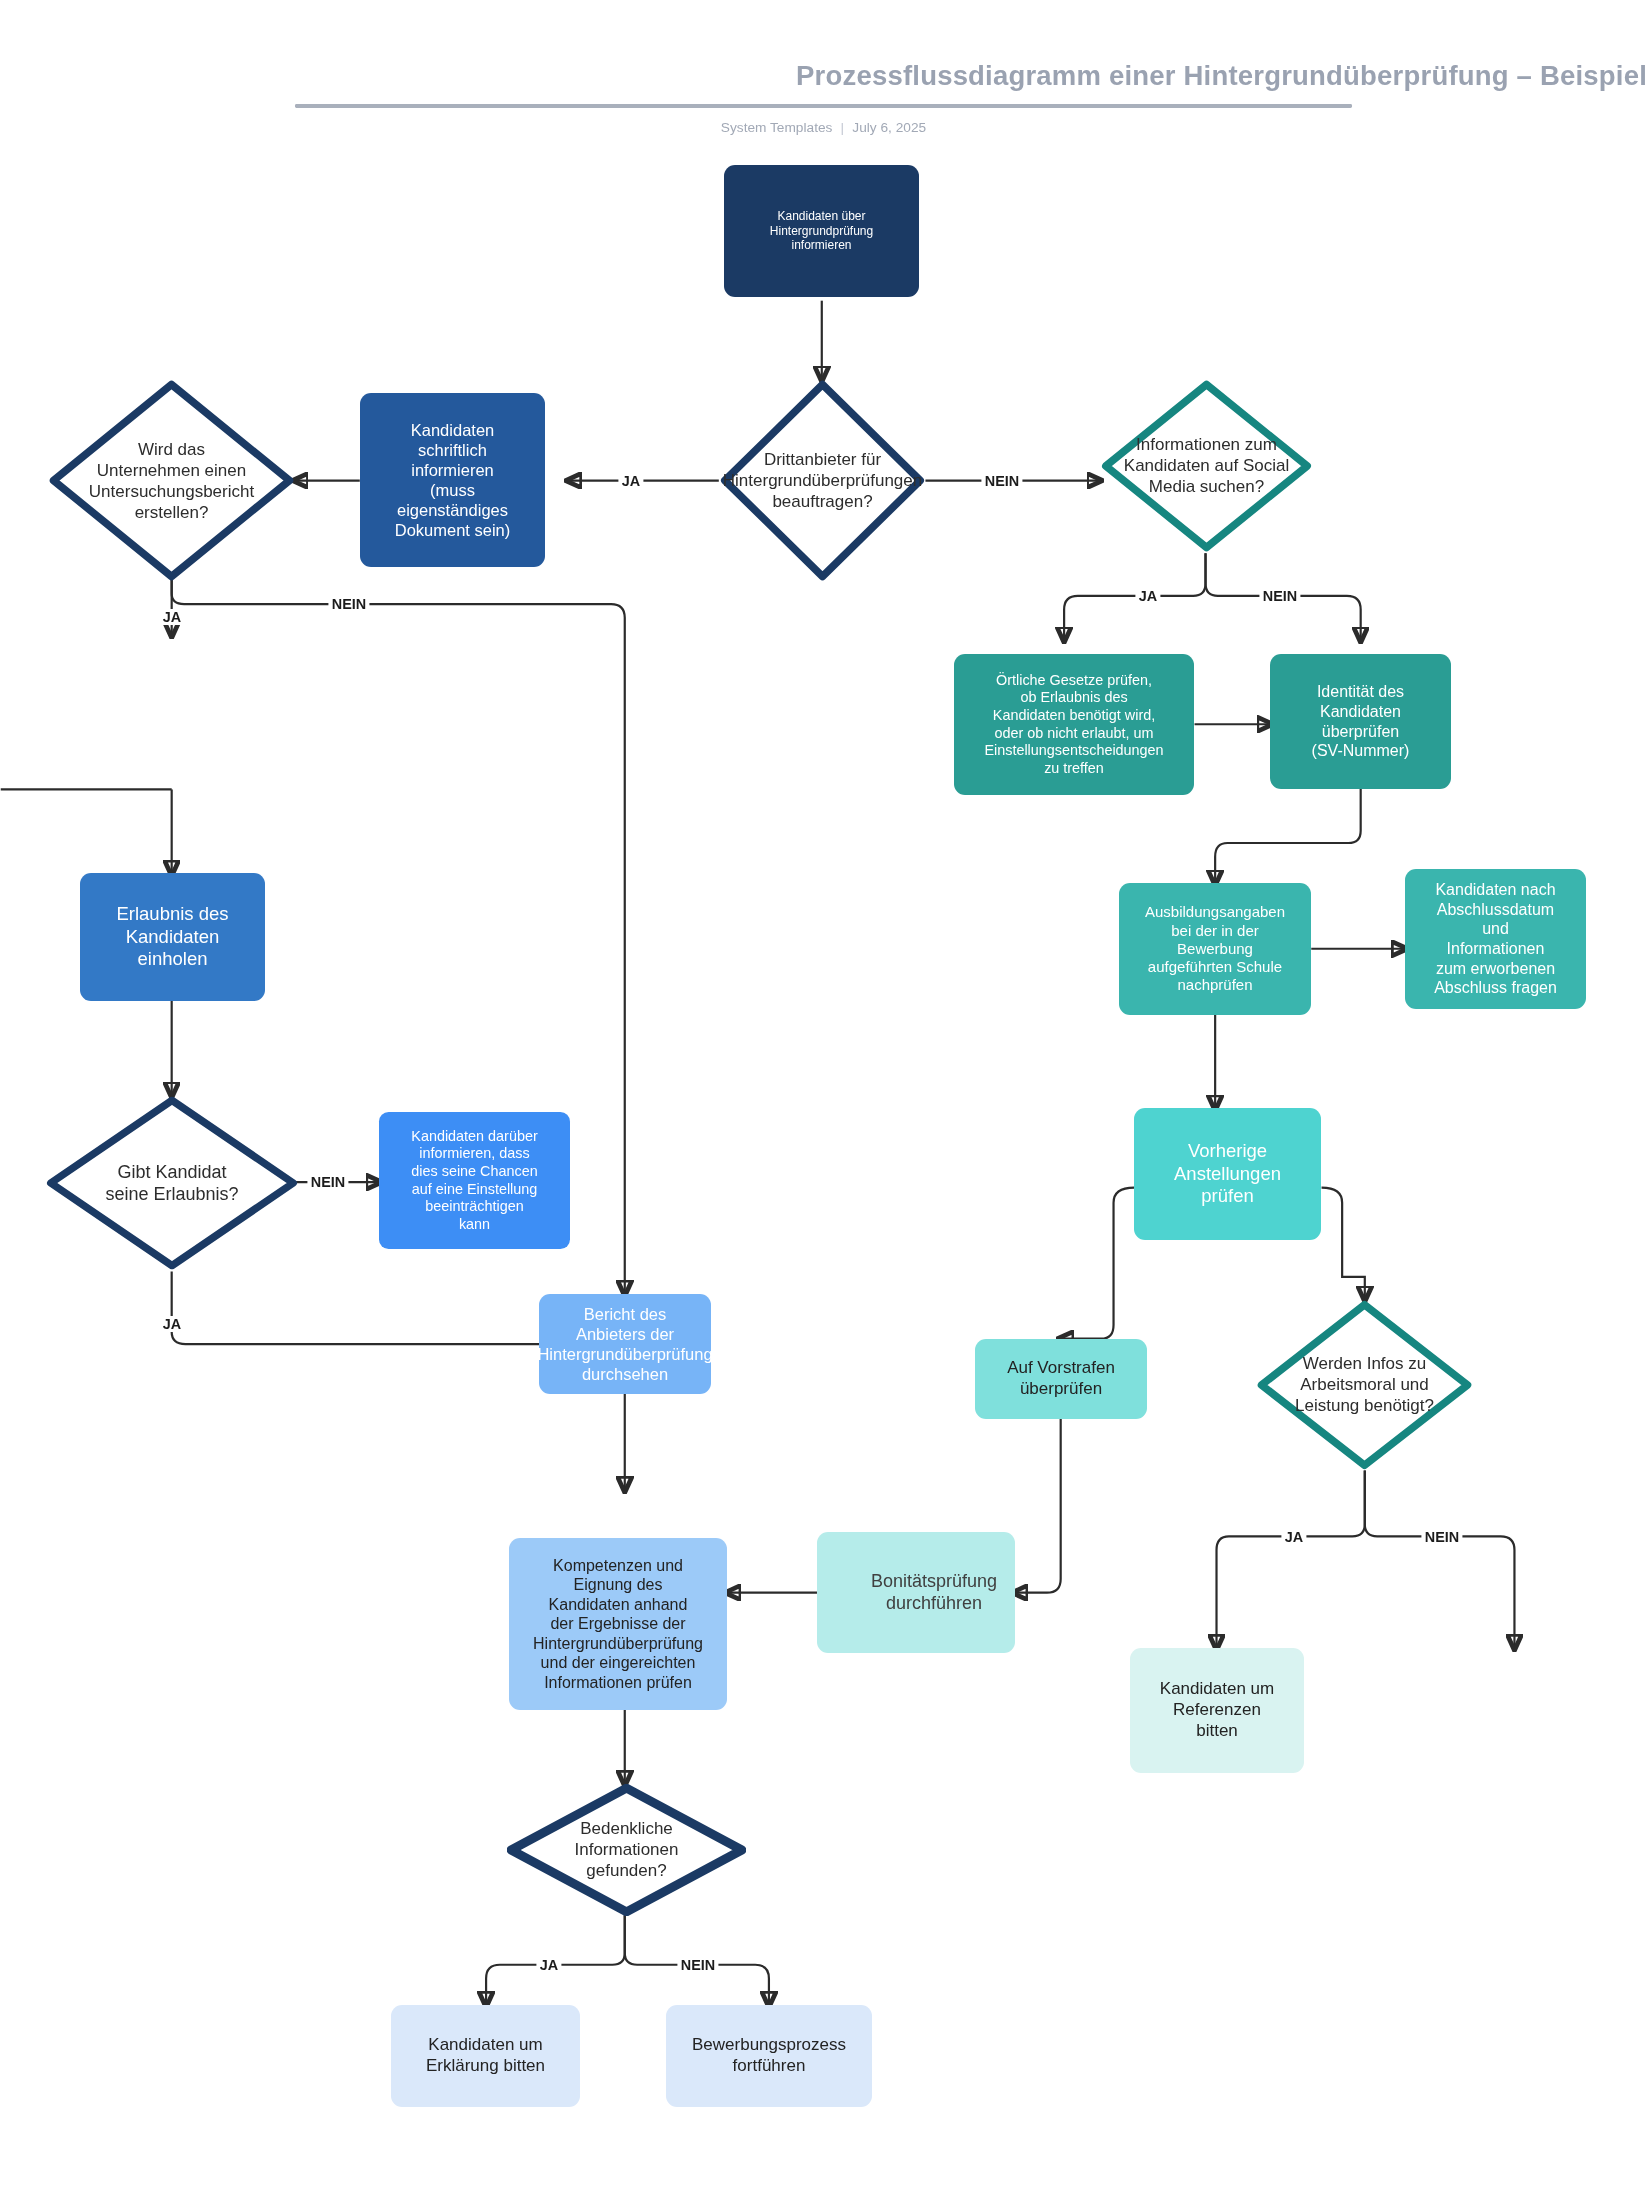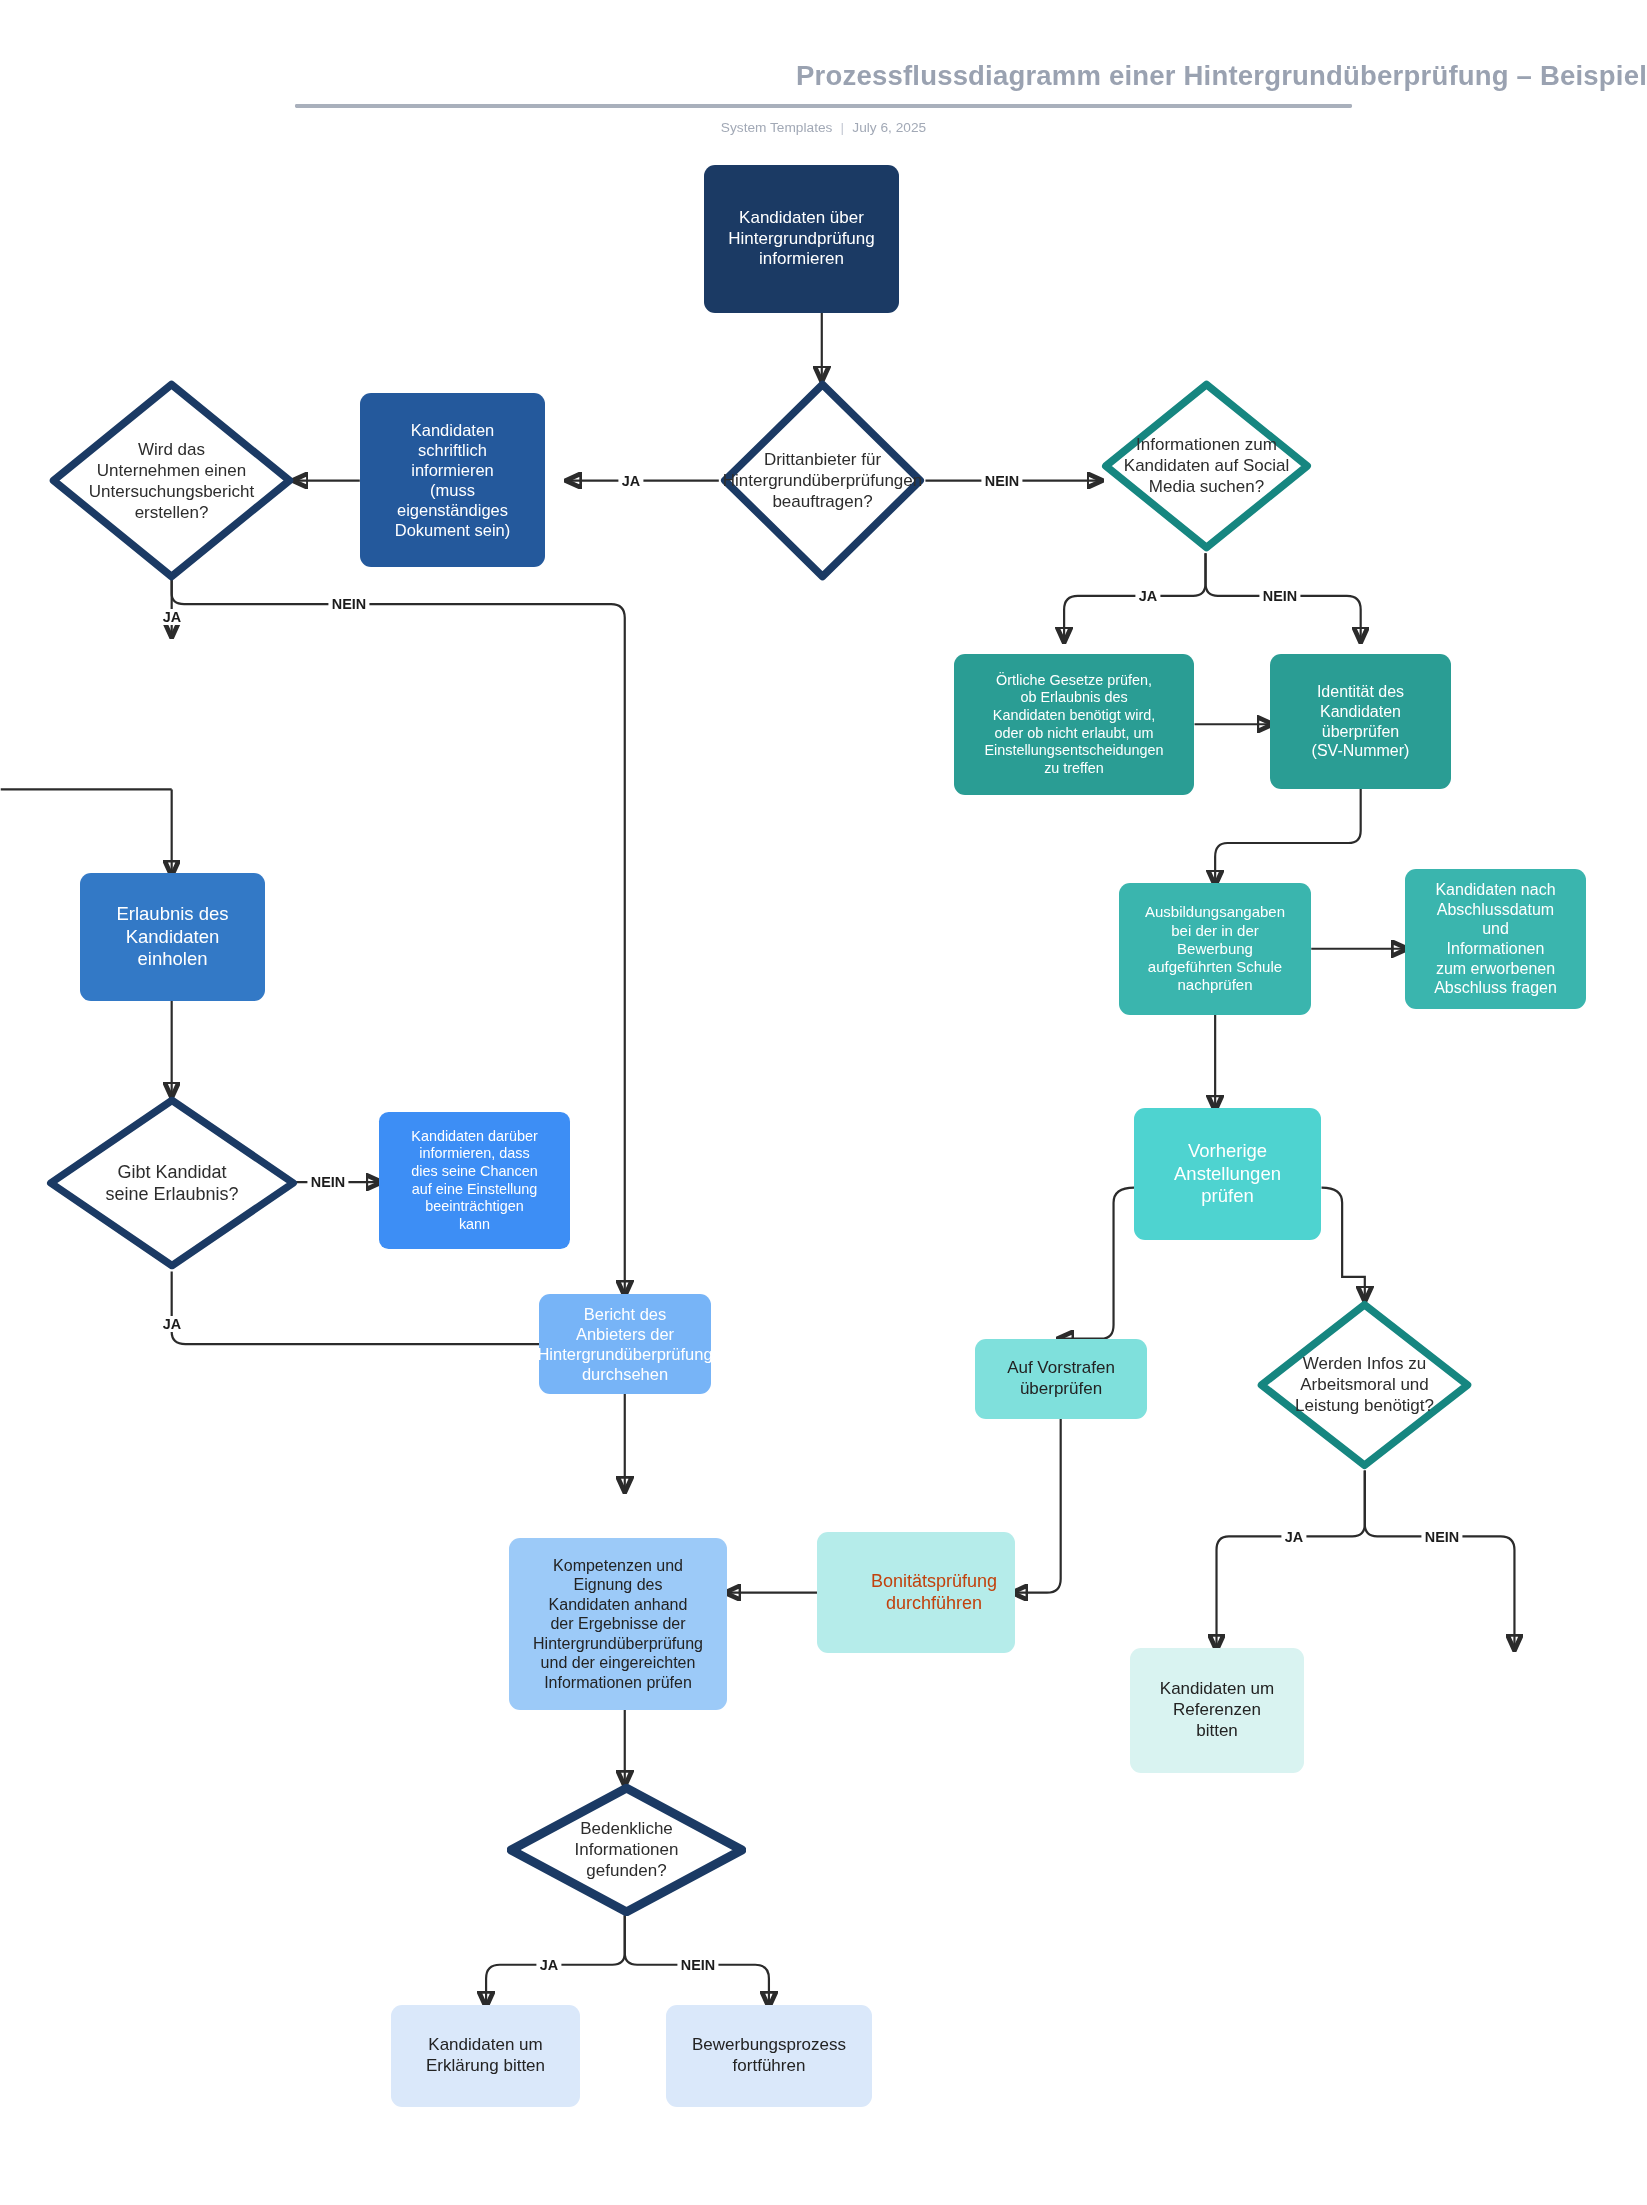--- a/index.html
+++ b/index.html
@@ -55,21 +55,21 @@
   .n-blue   { background: #24599c; color: #ffffff; }
   .n-blue2  { background: #3379c6; color: #ffffff; }
   .n-blue3  { background: #3d8ef5; color: #ffffff; }
   .n-blue4  { background: #77b4f7; color: #ffffff; }
   .n-blue5  { background: #9ccaf8; color: #232323; }
   .n-blue6  { background: #dae8fa; color: #232323; }
   .n-teal1  { background: #2a9d94; color: #ffffff; }
   .n-teal2  { background: #3ab5ae; color: #ffffff; }
   .n-teal3  { background: #4ed3d0; color: #ffffff; }
   .n-teal4  { background: #7fe0dc; color: #232323; }
-  .n-teal5  { background: #b5ecea; color: #c2410c; padding-left: 36px; }
+  .n-teal5  { background: #b5ecea; color: #404040; padding-left: 36px; }
   .n-teal6  { background: #d9f3f1; color: #232323; }
 
   
   .diamond { position: absolute; z-index: 3; }
   .diamond .shape {
     position: absolute; left: 0; top: 0; width: 100%; height: 100%;
   }
   .diamond .label {
     position: absolute; left: 50%; top: 50%;
     transform: translate(-50%, -50%);
@@ -167,21 +167,21 @@
   <div class="elabel" style="left:349px;  top:604px;">NEIN</div>
   <div class="elabel" style="left:328px;  top:1182px;">NEIN</div>
   <div class="elabel" style="left:172px;  top:1324px;">JA</div>
   <div class="elabel" style="left:1148px; top:596px;">JA</div>
   <div class="elabel" style="left:1280px; top:596px;">NEIN</div>
   <div class="elabel" style="left:1294px; top:1537px;">JA</div>
   <div class="elabel" style="left:1442px; top:1537px;">NEIN</div>
   <div class="elabel" style="left:549px;  top:1965px;">JA</div>
   <div class="elabel" style="left:698px; top:1965px;">NEIN</div>
 
-  <div class="node n-navy" style="left:704px; top:165px; width:195px; height:148px; font-size:17px;">
+  <div class="node n-navy" style="left:724px; top:165px; width:195px; height:132px; font-size:12px;">
     <span class="txt">Kandidaten über
 Hintergrundprüfung
 informieren</span>
   </div>
 
   <div class="diamond" style="left:719px; top:379px; width:207px; height:203px;">
     <svg class="shape" viewBox="0 0 301 296">
       <polygon points="150.5,8 293,148 150.5,288 8,148" fill="#ffffff" stroke="#1b3a64" stroke-width="11" stroke-linejoin="round"></polygon>
     </svg>
     <div class="label" style="width:295px; font-size:17px;">Drittanbieter für

